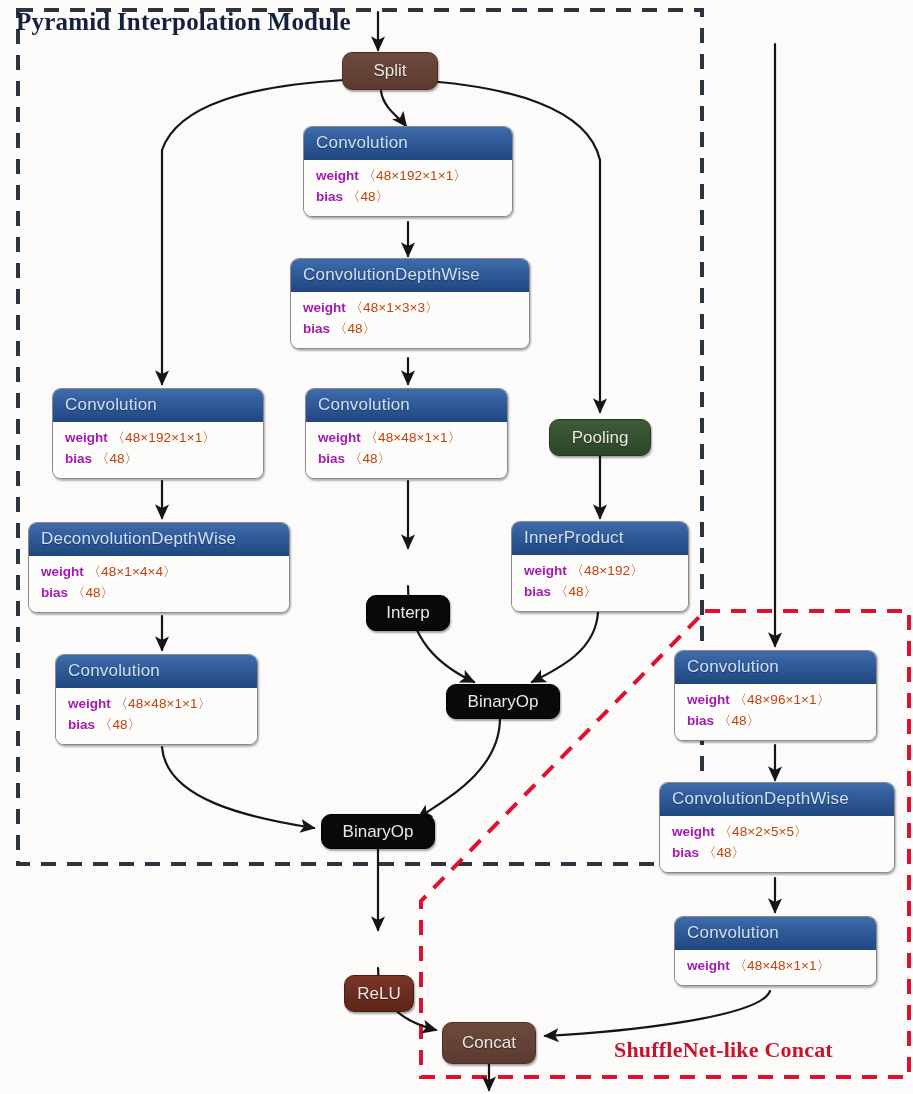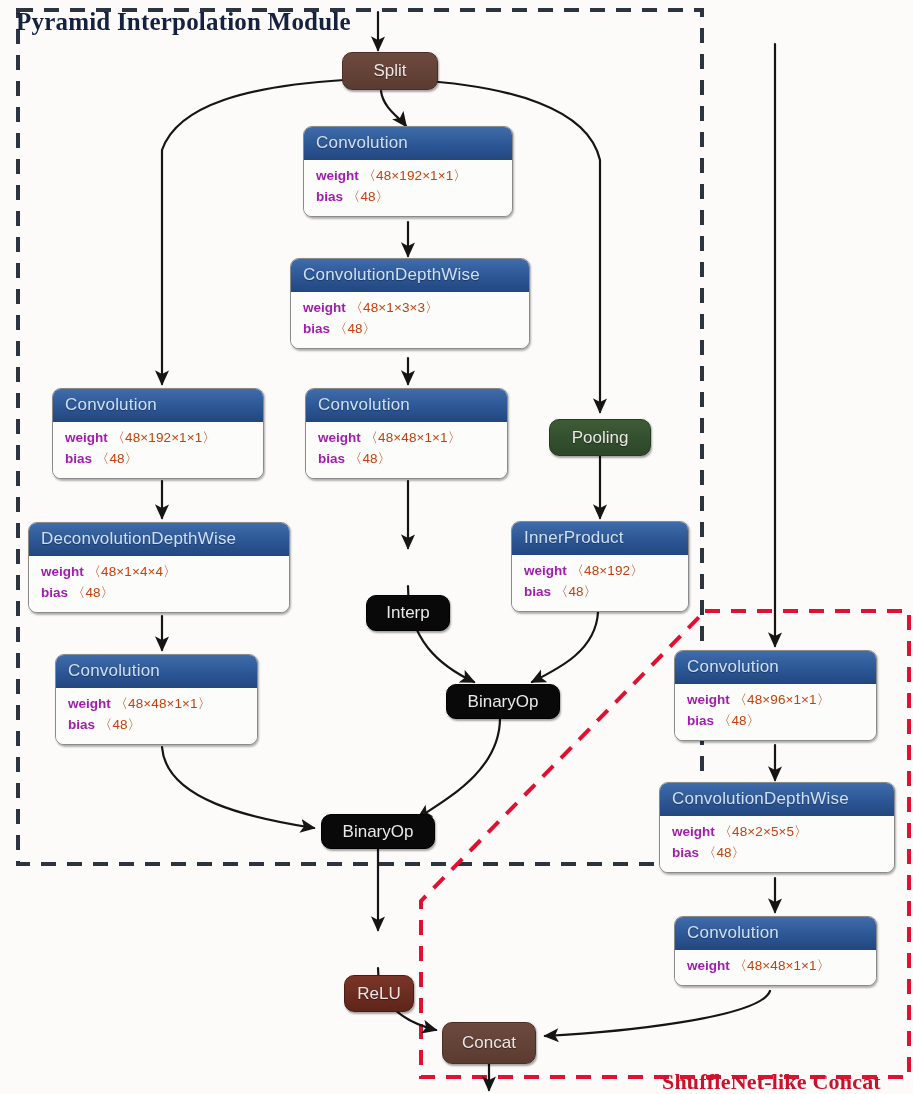--- a/index.html
+++ b/index.html
@@ -51,21 +51,21 @@
   
   .region-label{position:absolute;white-space:nowrap;}
   .lbl-pyramid{
     font-family:"Liberation Serif","DejaVu Serif",serif;
     font-weight:bold;font-size:25px;color:#14213f;
     left:16px;top:8px;letter-spacing:.2px;
   }
   .lbl-shuffle{
     font-family:"Liberation Serif","DejaVu Serif",serif;
     font-weight:bold;font-size:22px;color:#c7142b;
-    left:662px;top:1037px;letter-spacing:.2px;margin-top:32px;
+    left:614px;top:1037px;letter-spacing:.2px;
   }
 </style>
 </head>
 <body>
 
 <div id="stage">
 
   <svg id="edges" viewBox="0 0 913 1094">
     <defs>
       <marker id="ah" markerWidth="9" markerHeight="9" refX="6.2" refY="3.2" orient="auto" markerUnits="strokeWidth">

